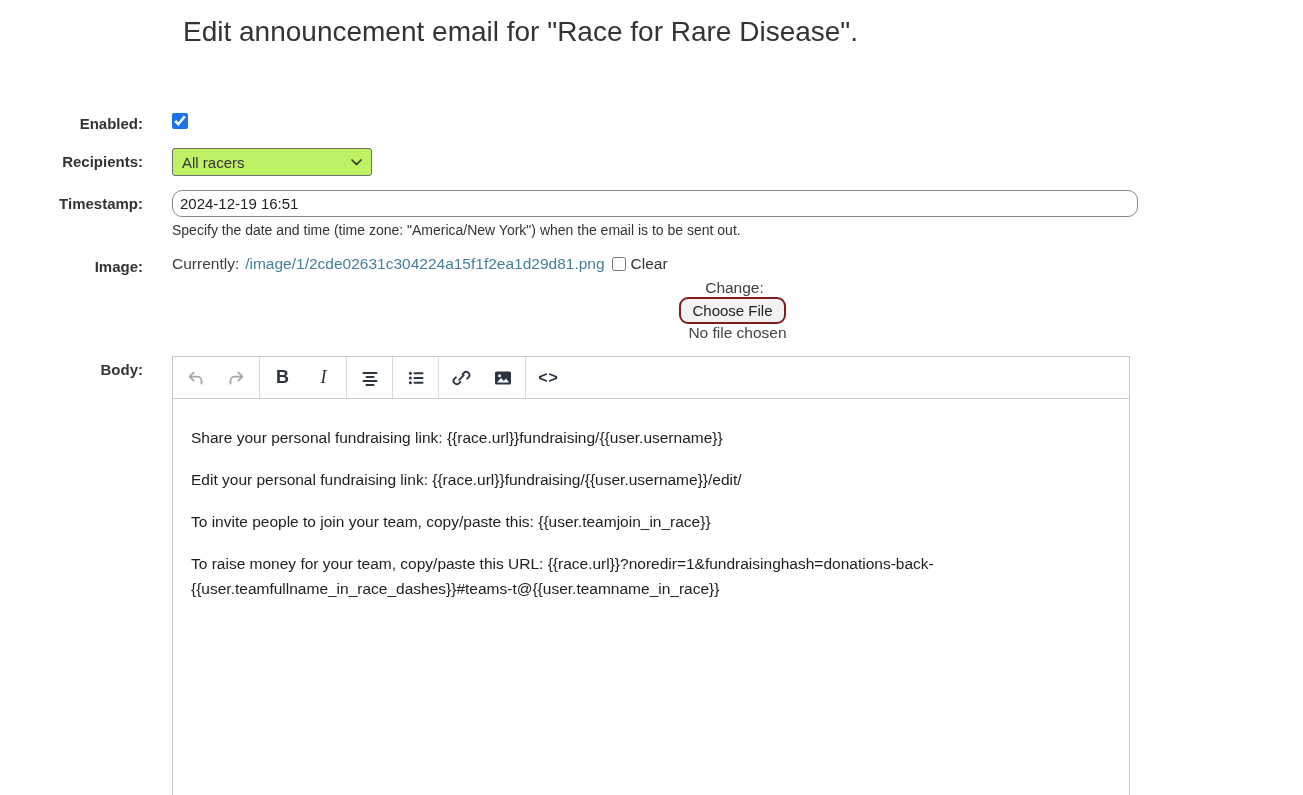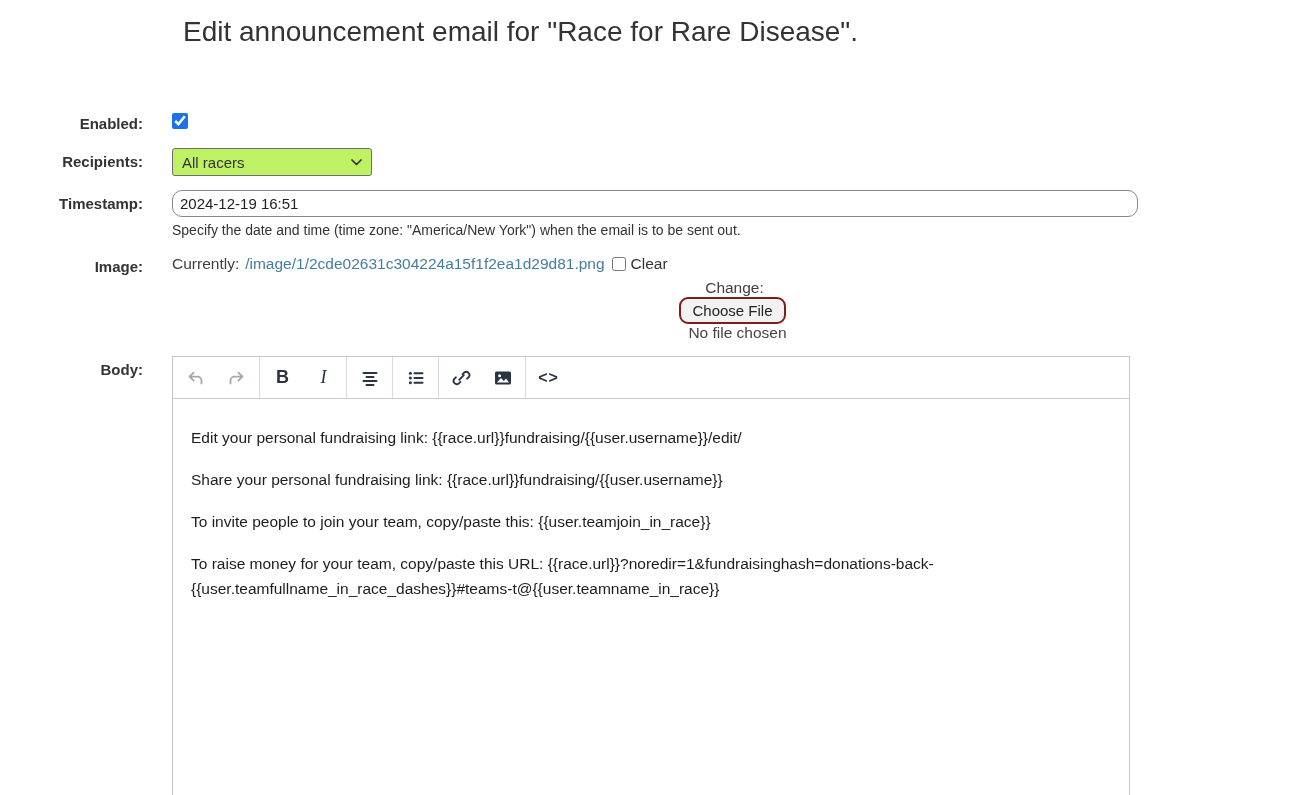--- a/index.html
+++ b/index.html
@@ -213,22 +213,22 @@
               </button>
             </div>
 
             <div class="tgroup last">
               <button class="tbtn tb-code">&lt;&gt;</button>
             </div>
 
           </div>
 
           <div class="editor-content">
+            <p>Share your personal fundraising link: {{race.url}}fundraising/{{user.username}}</p>
             <p>Edit your personal fundraising link: {{race.url}}fundraising/{{user.username}}/edit/</p>
-            <p>Share your personal fundraising link: {{race.url}}fundraising/{{user.username}}</p>
             <p>To invite people to join your team, copy/paste this: {{user.teamjoin_in_race}}</p>
             <p>To raise money for your team, copy/paste this URL: {{race.url}}?noredir=1&amp;fundraisinghash=donations-back-{{user.teamfullname_in_race_dashes}}#teams-t@{{user.teamname_in_race}}</p>
           </div>
         </div>
       </div>
     </div>
 
   </div>
 </div>
 

